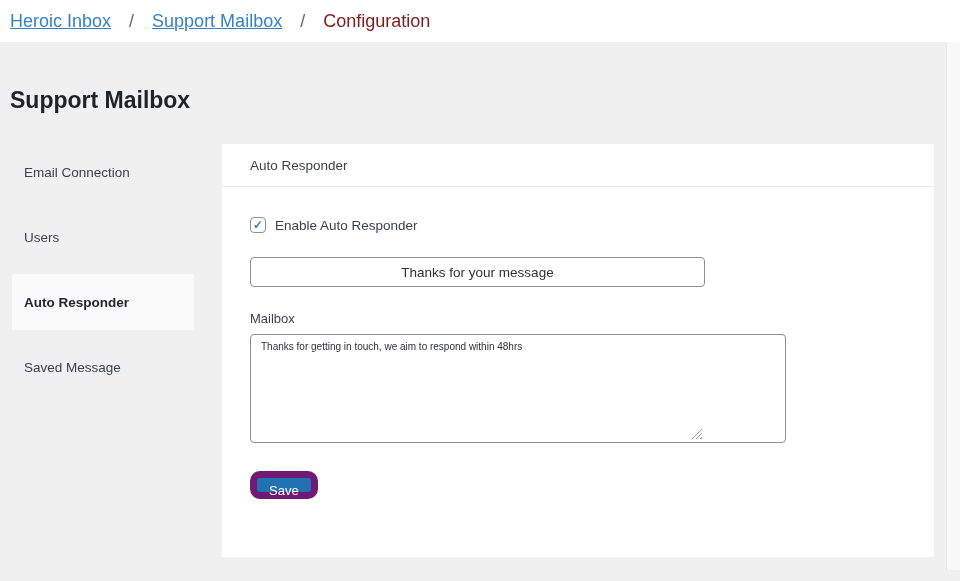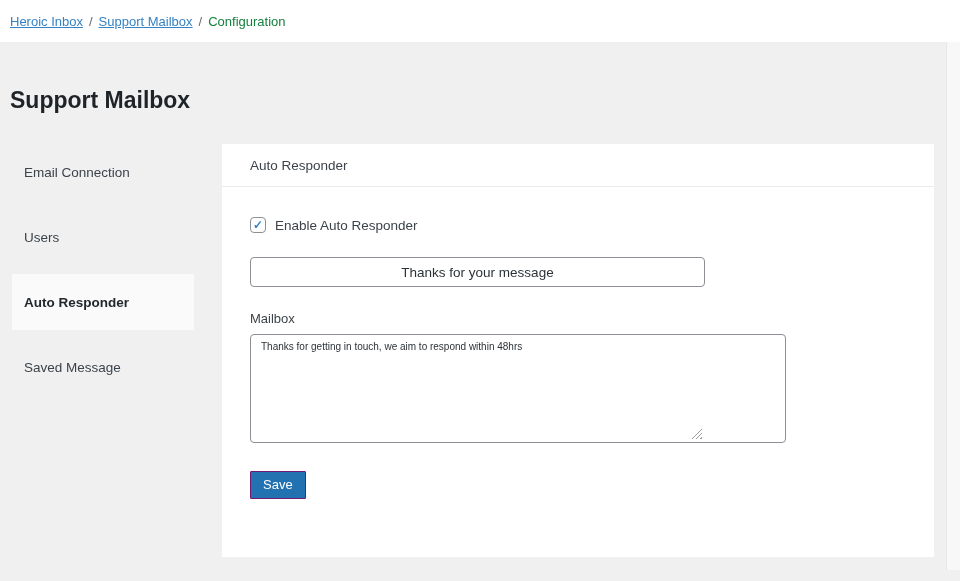--- a/index.html
+++ b/index.html
@@ -8,24 +8,24 @@
     background:#f0f0f1;
     font-family:"Liberation Sans", sans-serif;
     overflow:hidden;
     position:relative;
   }
   .topbar {
     height:42px; background:#ffffff;
     display:flex; align-items:center;
     padding:0 10px; position:relative; z-index:2;
   }
-  .breadcrumb { font-size:13px; color:#646970; display:flex; align-items:center; gap:6px; }
+  .breadcrumb { font-size:18px; color:#646970; display:flex; align-items:center; gap:18px; }
   .breadcrumb a { color:#3582c4; text-decoration:underline; cursor:pointer; }
   .crumb-sep { color:#646970; }
-  .crumb-current { color:#15803d; }
+  .crumb-current { color:#7f1d1d; }
 
   .scroll-track {
     position:absolute; top:42px; right:0; width:14px; height:528px;
     background:#f8f8f8; border-left:1px solid #e8e8e8; z-index:1;
   }
 
   .page-title {
     margin:0; padding:44px 10px 0;
     font-size:23px; font-weight:700; color:#1d2327; line-height:29px;
   }
@@ -72,21 +72,21 @@
   }
   .resize-grip {
     position:absolute; right:3px; bottom:4px; width:11px; height:11px;
     background:repeating-linear-gradient(135deg, transparent, transparent 2px, #9d9d9d 2px, #9d9d9d 3px);
     clip-path:polygon(100% 0, 100% 100%, 0 100%);
     cursor:nwse-resize;
   }
   .save-button {
     margin-top:28px; display:inline-block;
     height:28px; line-height:26px; padding:0 12px;
-    background:#2271b1; border:1px solid #701a75; border-radius:1px;
+    background:#2271b1; border:7px solid #701a75; border-radius:10px;
     color:#ffffff; font-size:13px; font-family:"Liberation Sans", sans-serif;
     cursor:pointer;
   }
 </style>
 </head>
 <body>
 
 <div class="topbar">
   <nav class="breadcrumb">
     <a>Heroic Inbox</a>

